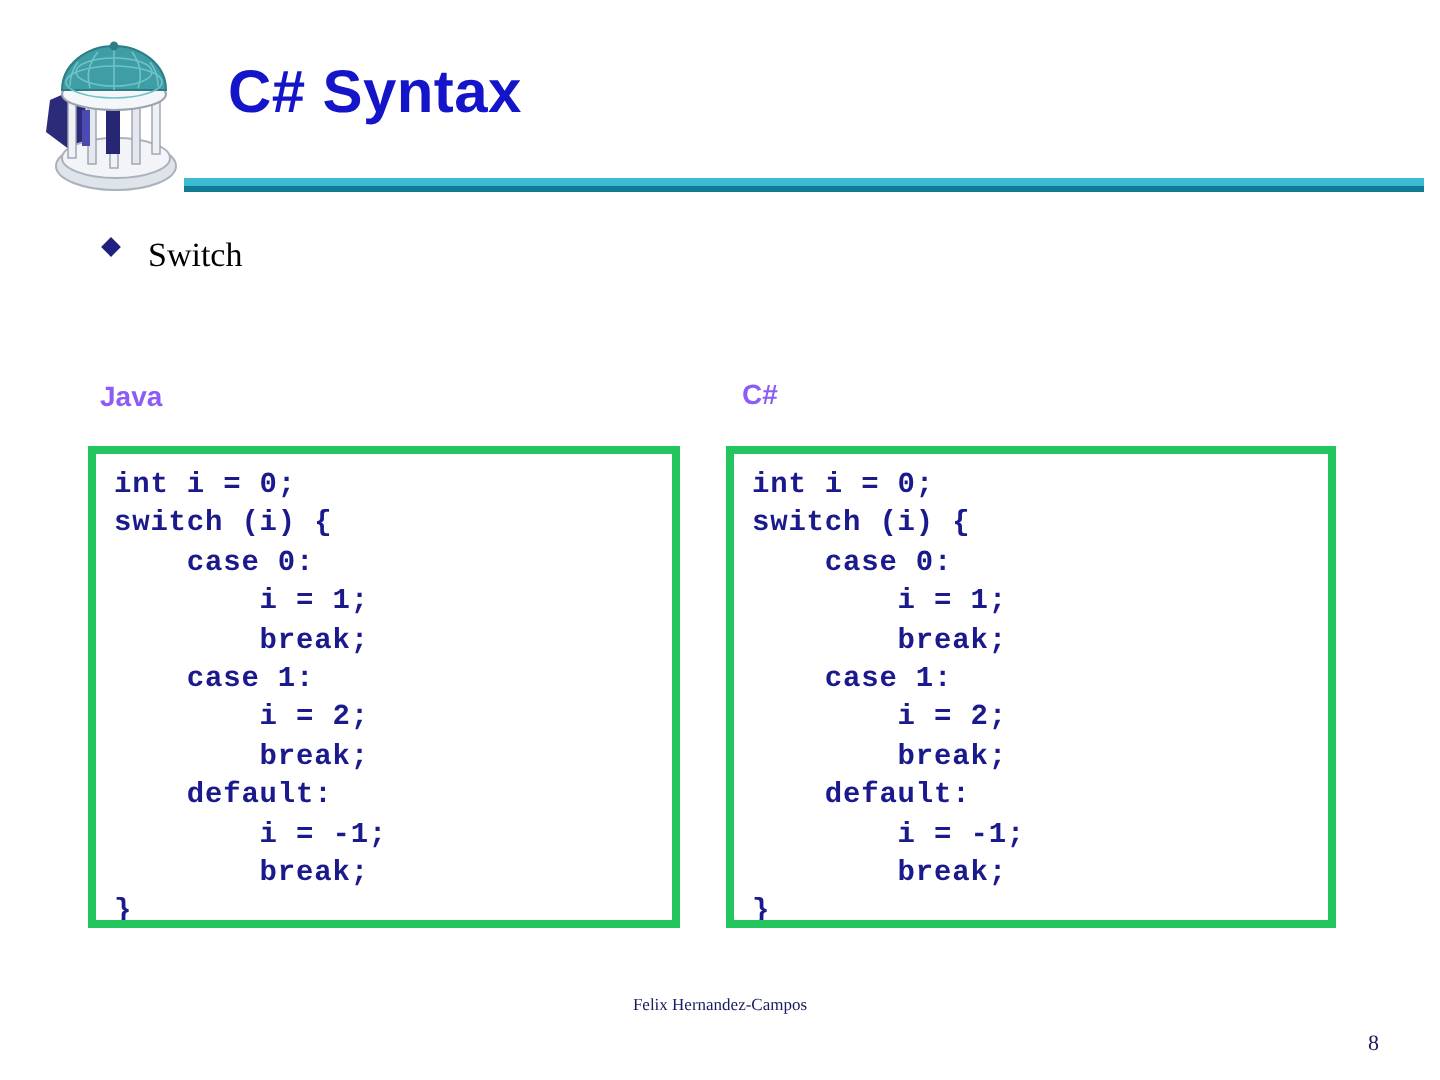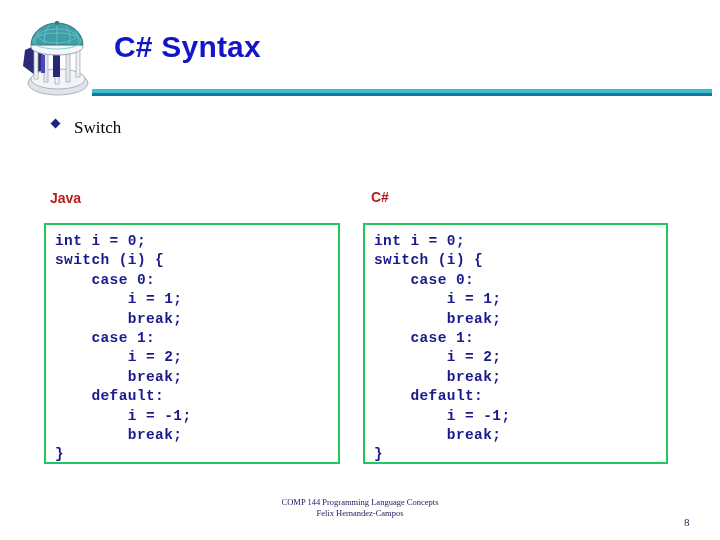--- a/index.html
+++ b/index.html
@@ -78,29 +78,29 @@
     color: #000000;
     line-height: 1;
     white-space: nowrap;
   }
 
   .column-label {
     position: absolute;
     font-family: "Liberation Sans", sans-serif;
     font-size: 14px;
     font-weight: bold;
-    color: #b91c1c;
+    color: #8b5cf6;
     white-space: nowrap;
   }
   #label-java { left: 50px; top: 190px; }
   #label-csharp { left: 371px; top: 189px; }
 
   .code-box {
     position: absolute;
-    border: 2px solid #22c55e;
+    border: 4px solid #22c55e;
     background: #ffffff;
     box-sizing: border-box;
     padding: 7px 0 7px 9px;
     overflow: hidden;
   }
   #code-box-java   { left: 44px;  top: 223px; width: 296px; height: 241px; }
   #code-box-csharp { left: 363px; top: 223px; width: 305px; height: 241px; }
 
   .code-text {
     font-family: "Liberation Mono", "DejaVu Sans Mono", monospace;
@@ -213,17 +213,16 @@
     case 1:
         i = 2;
         break;
     default:
         i = -1;
         break;
 }</pre>
 </div>
 
 <div id="slide-footer">
-  <div>COMP 144 Programming Language Concepts</div>
   <div>Felix Hernandez-Campos</div>
 </div>
 
 <div id="page-number">8</div>
 
 </body></html>

